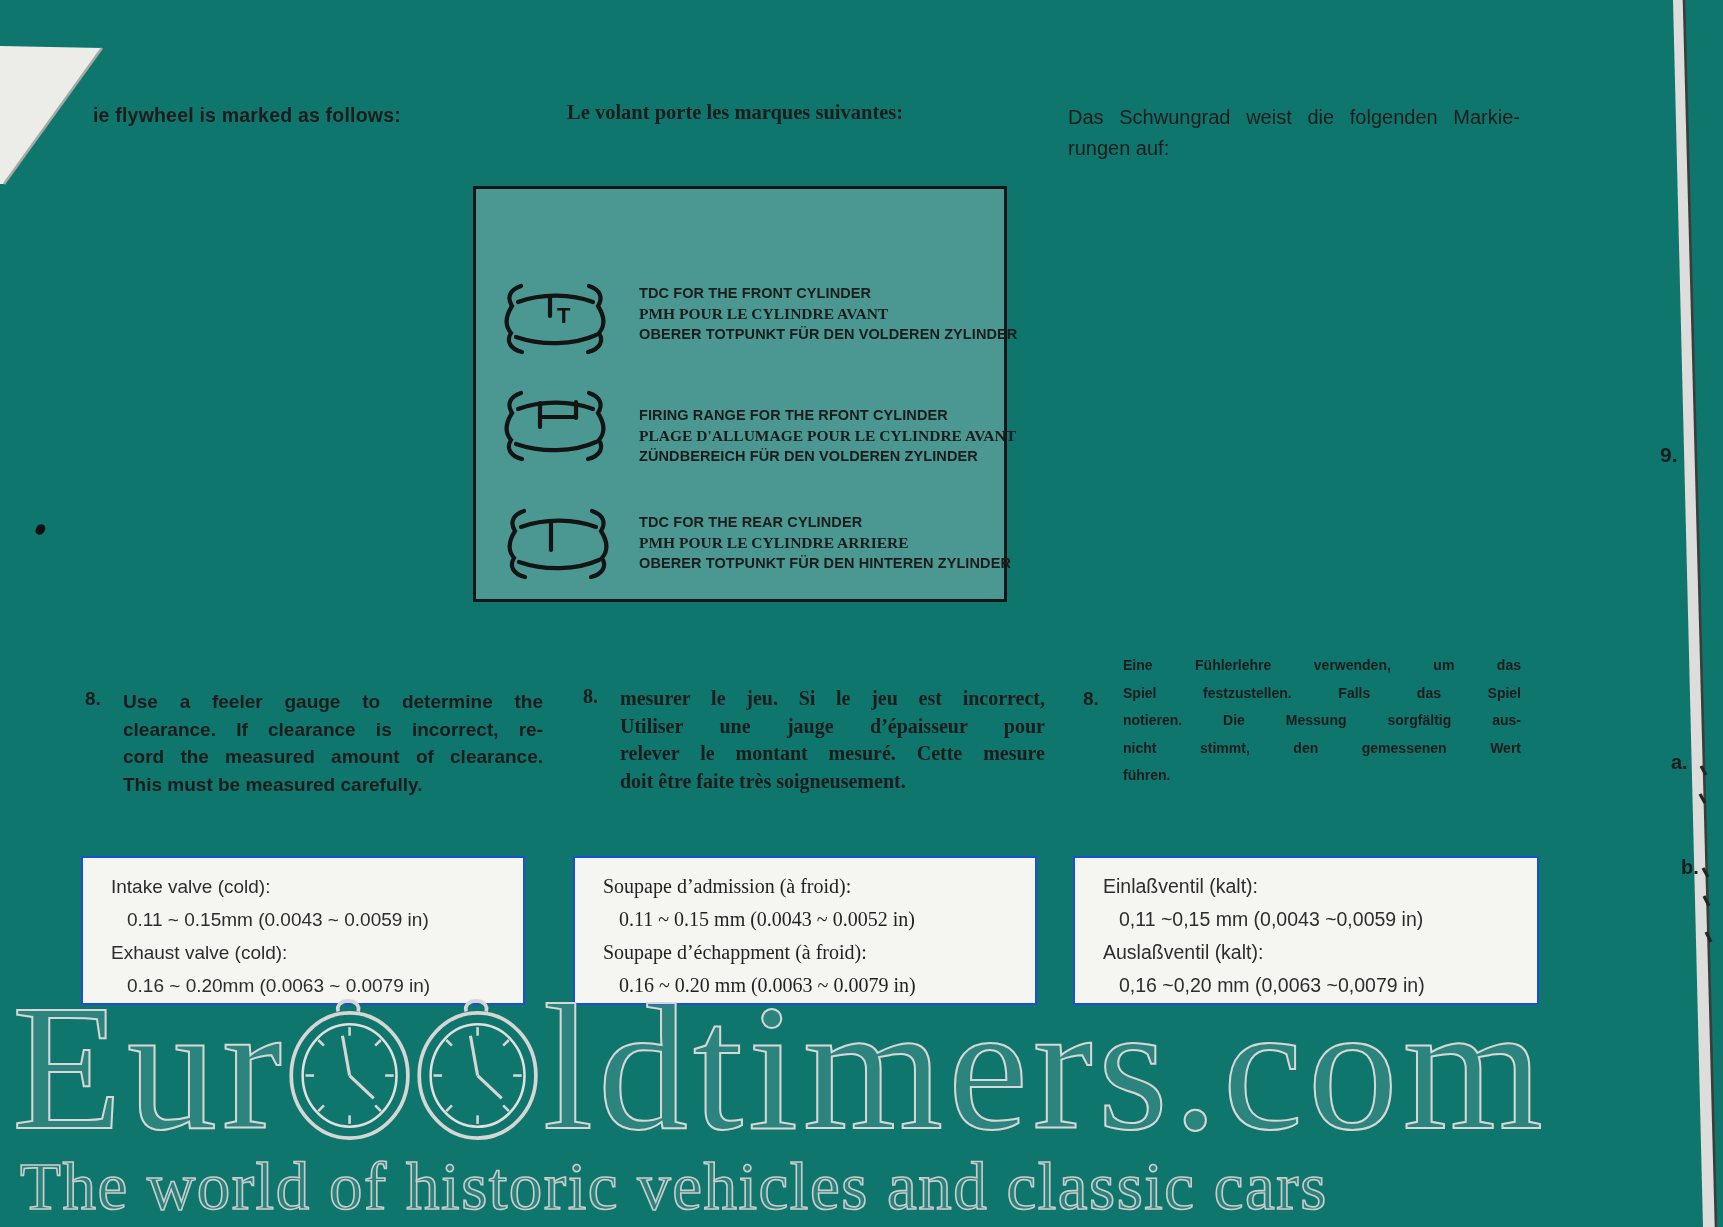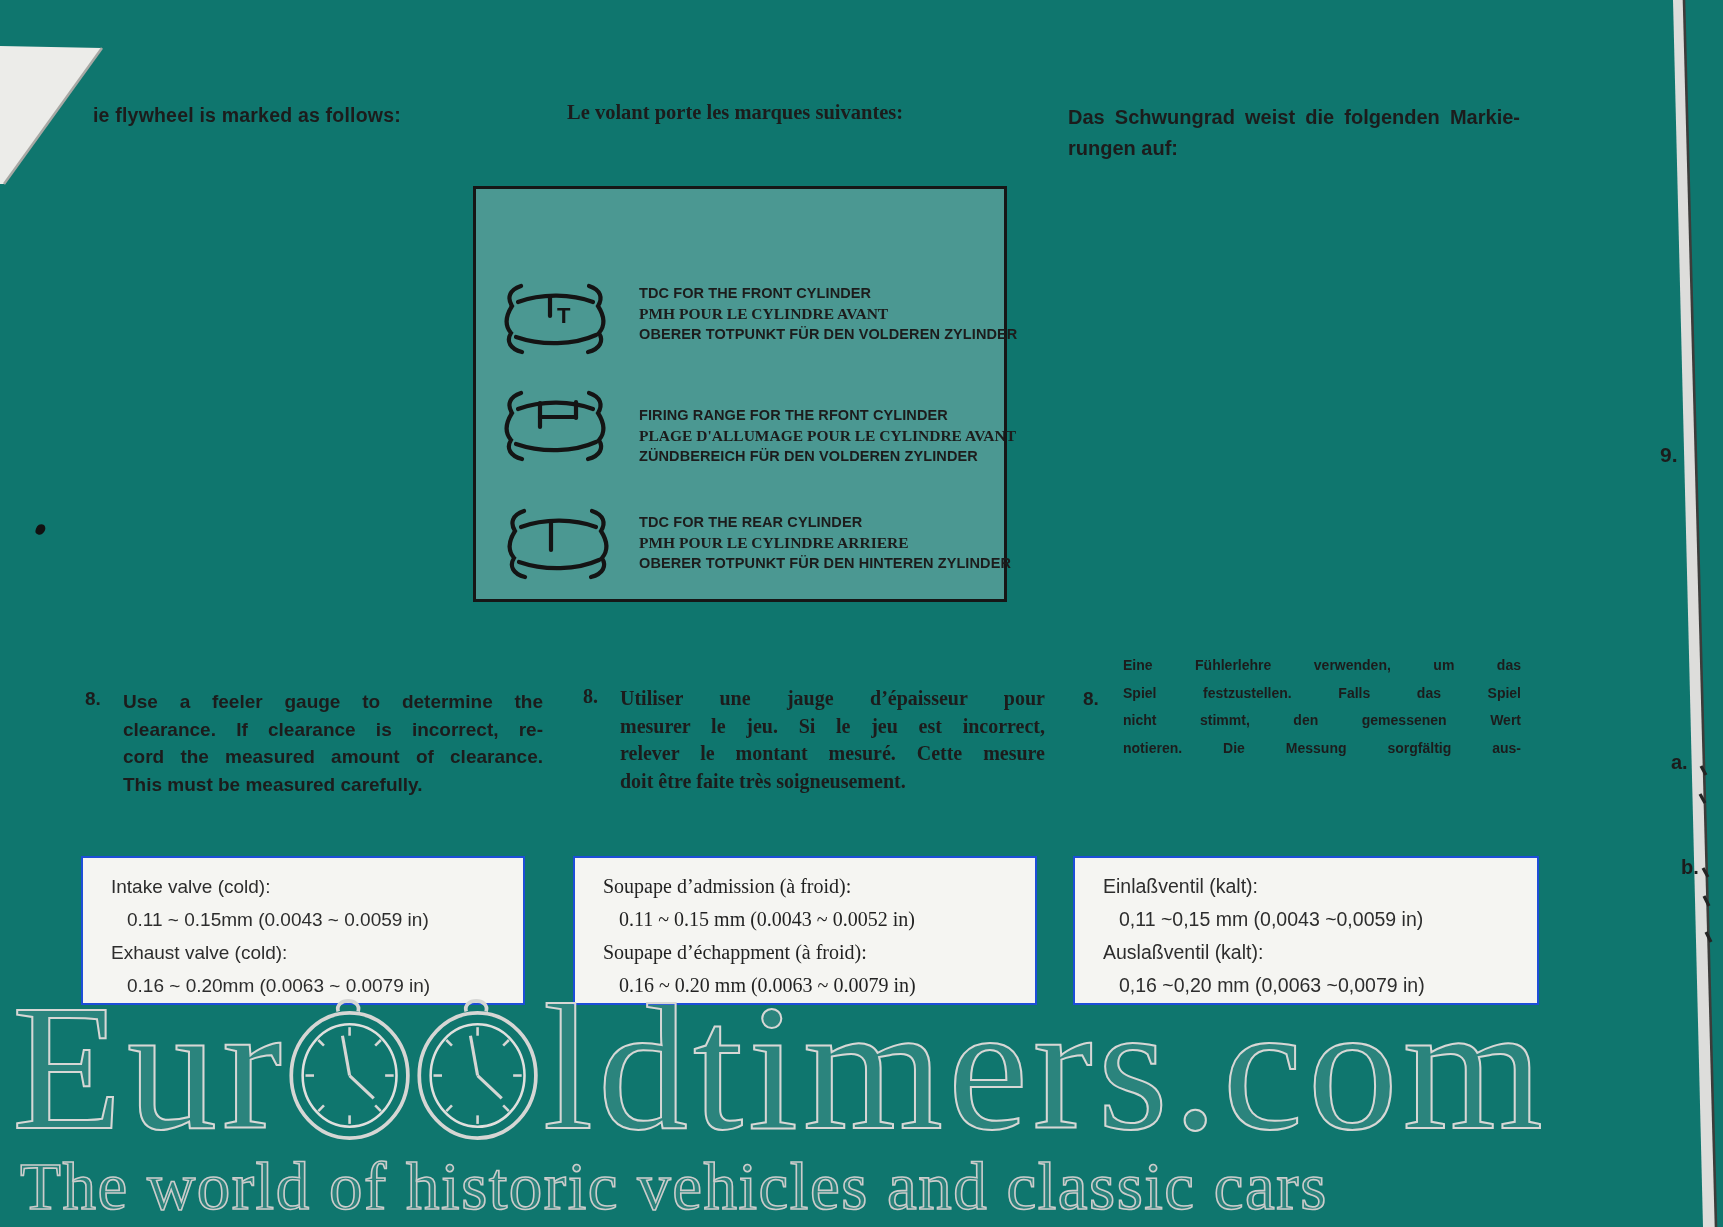--- a/index.html
+++ b/index.html
@@ -7,21 +7,21 @@
     position:relative; width:1723px; height:1227px; overflow:hidden;
     background:#0f766e; color:#1c1c1c;
     font-family:"Liberation Sans", sans-serif;
   }
   .abs { position:absolute; }
   .jl { text-align:justify; text-align-last:justify; }
 
   
   .hdr-en { left:93px;  top:104px; width:340px; font-size:19.5px; font-weight:bold; letter-spacing:0.2px; }
   .hdr-fr { left:567px; top:101px; width:380px; font-size:20.5px; font-weight:bold; font-family:"Liberation Serif",serif; }
-  .hdr-de { left:1068px;top:102px; width:452px; font-size:20px;  font-weight:bold; line-height:31px; }
+  .hdr-de { left:1068px;top:102px; width:452px; font-size:20px;  font-weight:normal; line-height:31px; }
 
   
   .diagram-box { left:473px; top:186px; width:528px; height:410px; border:3px solid #161616; background:rgba(255,255,255,0.25); }
   .mk-icon { position:absolute; left:18px; width:124px; height:76px; }
   .mk-icon path { fill:none; stroke:#141414; stroke-width:4.2; stroke-linecap:round; }
   .mk-labels { position:absolute; left:163px; line-height:20.5px; white-space:nowrap; }
   .lbl-en, .lbl-de { font-size:14.5px; font-weight:bold; letter-spacing:0.1px; }
   .lbl-fr { font-family:"Liberation Serif",serif; font-size:15.5px; font-weight:bold; }
 
   
@@ -132,32 +132,33 @@
   <div class="step-num num-en">8.</div>
   <div class="step-body body-en">
     <div class="jl">Use a feeler gauge to determine the</div>
     <div class="jl">clearance.  If clearance is incorrect, re-</div>
     <div class="jl">cord the measured amount of clearance.</div>
     <div>This must be measured carefully.</div>
   </div>
 
   <div class="step-num num-fr">8.</div>
   <div class="step-body body-fr">
+    <div class="jl">mesurer le jeu.  Si le jeu est incorrect,</div>
     <div class="jl">Utiliser une jauge d’épaisseur pour</div>
-    <div class="jl">mesurer le jeu.  Si le jeu est incorrect,</div>
     <div class="jl">relever le montant mesuré.  Cette mesure</div>
     <div>doit être faite très soigneusement.</div>
   </div>
 
   <div class="step-num num-de">8.</div>
   <div class="step-body body-de">
     <div class="jl">Eine Fühlerlehre verwenden, um das</div>
     <div class="jl">Spiel festzustellen.   Falls das Spiel</div>
+    <div class="jl">notieren.   Die Messung sorgfältig aus-</div>
     <div class="jl">nicht stimmt, den gemessenen Wert</div>
-    <div class="jl">notieren.   Die Messung sorgfältig aus-</div>
+    <div>führen.</div>
   </div>
 
   <div class="spec spec-en">
     <div class="spec-label">Intake valve (cold):</div>
     <div class="spec-value">0.11 ~ 0.15mm (0.0043 ~ 0.0059 in)</div>
     <div class="spec-label">Exhaust valve (cold):</div>
     <div class="spec-value">0.16 ~ 0.20mm (0.0063 ~ 0.0079 in)</div>
   </div>
   <div class="spec spec-fr">
     <div class="spec-label">Soupape d’admission (à froid):</div>

